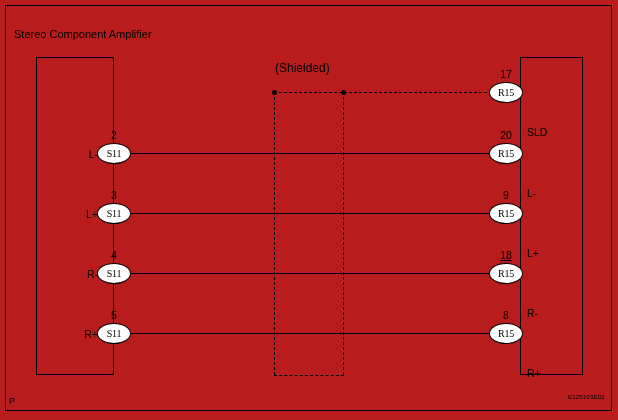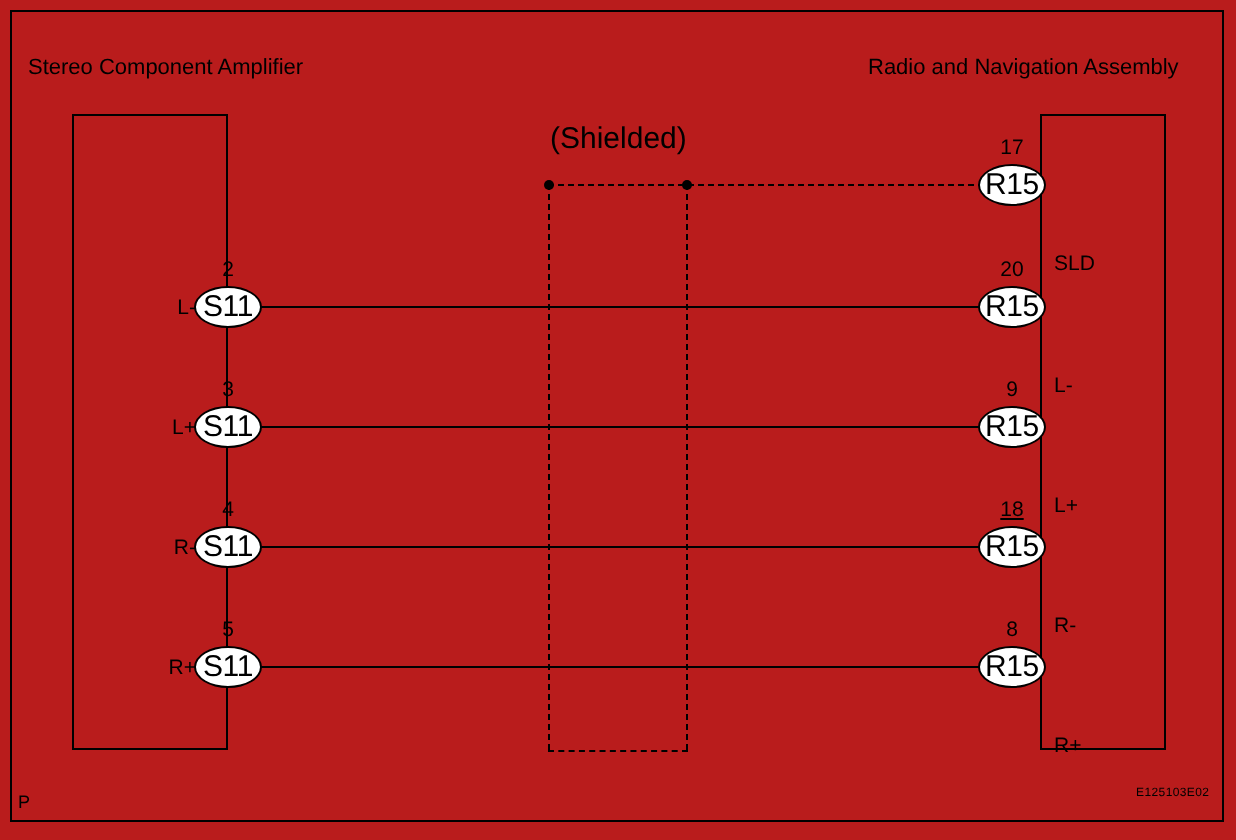--- a/index.html
+++ b/index.html
@@ -36,21 +36,21 @@
     white-space: nowrap;
     color: #000;
   }
   #title-left  { left: 14px;  top: 28px; }
   #title-right { left: 434px; top: 28px; }
 
   .shield-label {
     position: absolute;
     left: 275px;
     top: 61px;
-    font-size: 15px;
+    font-size: 12px;
     white-space: nowrap;
   }
 
   
   .conn-box {
     position: absolute;
     border: 1.7px solid #000;
     box-sizing: border-box;
     background: transparent;
   }
@@ -91,23 +91,24 @@
     position: absolute;
     width: 34px;
     height: 21px;
     border: 1.7px solid #000;
     border-radius: 50% / 50%;
     background: #fff;
     box-sizing: border-box;
     display: flex;
     align-items: center;
     justify-content: center;
-    font-size: 15px;
+    font-size: 10px;
     letter-spacing: -0.2px;
     z-index: 5;
+    font-family: Liberation Serif, serif;
   }
   .pin-no {
     position: absolute;
     font-size: 10.5px;
     text-align: center;
     width: 34px;
     z-index: 6;
   }
   .sig-label {
     position: absolute;
@@ -134,21 +135,20 @@
     color: #000;
   }
 </style>
 </head>
 <body>
 
 <div id="page">
   <div class="frame"></div>
 
   <div class="title" id="title-left">Stereo Component Amplifier</div>
-  <div class="title" id="title-right">Radio and Navigation Assembly</div>
   <div class="shield-label">(Shielded)</div>
 
   <div class="conn-box" id="box-left"></div>
   <div class="conn-box" id="box-right"></div>
 
   <div class="shield-v" style="left:274px; top:92px;  height:283px;"></div>
   <div class="shield-v" style="left:343px; top:92px;  height:283px;"></div>
   <div class="shield-bottom" style="left:274px; top:375px; width:70px;"></div>
   <div class="junction-dot" style="left:272px; top:90px;"></div>
   <div class="junction-dot" style="left:341px; top:90px;"></div>

